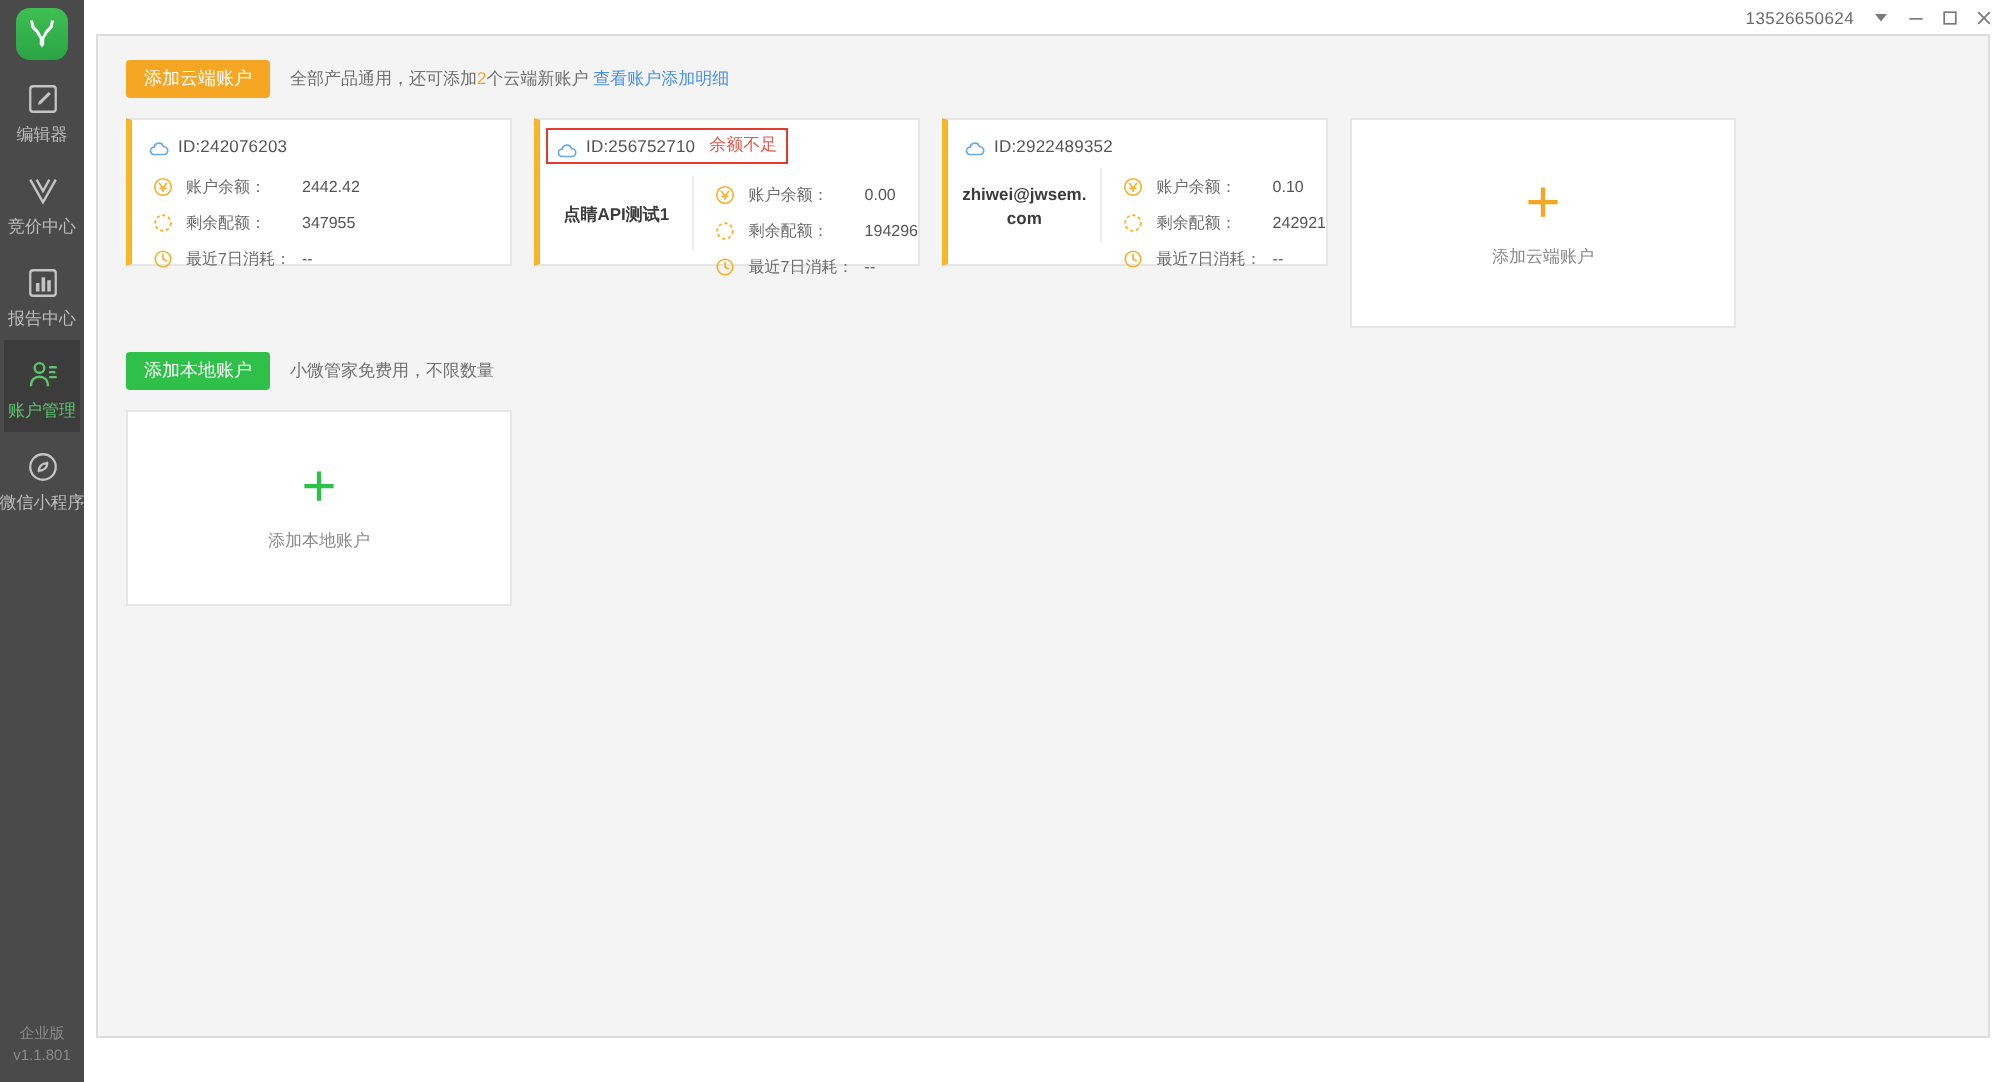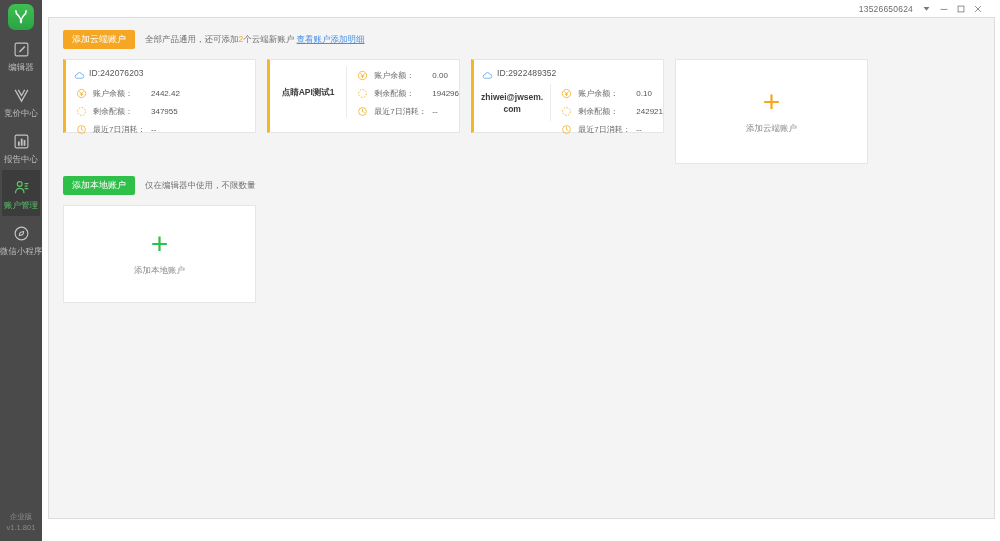--- a/index.html
+++ b/index.html
@@ -45,21 +45,21 @@
   .version {
     position: absolute; bottom: 8px; left: 0; width: 42px;
     text-align: center; color: #8a8a8a; font-size: 7.5px; line-height: 11px;
   }
 
   
   .pane { flex: 1; position: relative; background: #ffffff; height: 541px; }
 
   .titlebar {
     height: 17px; display: flex; align-items: center; justify-content: flex-end;
-    padding-right: 14px; background: #ffffff; gap: 0px;
+    padding-right: 0; background: #ffffff; gap: 0px;
   }
   .titlebar .user {
     font-size: 8.5px; color: #6b6b6b; margin-right: 5px; letter-spacing: .2px;
   }
   .tb-btn {
     width: 17px; height: 15px; display: flex; align-items: center; justify-content: center;
     color: #7a7a7a; cursor: pointer;
   }
   .tb-btn svg { display:block; }
 
@@ -76,21 +76,21 @@
   .btn-pill {
     font-size: 9px; color: #ffffff; border: none; cursor: pointer;
     padding: 4px 9px; border-radius: 2px; line-height: 11px; white-space: nowrap;
   }
   .btn-orange { background: #f5a623; }
   .btn-green  { background: #2fc04a; }
   .sec-note {
     font-size: 8.5px; color: #6f6f6f; margin-left: 10px; white-space: nowrap;
   }
   .sec-note .num { color: #f5a623; }
-  .sec-link { color: #4a90e2; cursor: pointer; text-decoration: underline; }
+  .sec-link { color: #4a90e2; cursor: pointer; }
 
   
   .cards { display: flex; padding: 10px 0 0 14px; gap: 11px; }
   .card {
     width: 193px; height: 74px; background: #ffffff;
     border: 1px solid #e6e6e6; position: relative;
     display: flex; flex-direction: column;
   }
   .card.cloud { border-left: 3px solid #f7b52a; }
 
@@ -292,20 +292,29 @@
                   </svg>
                 </span>
                 <span class="stat-label">最近7日消耗：</span>
                 <span class="stat-val">--</span>
               </div>
             </div>
           </div>
         </div>
 
         <div class="card cloud">
+          <div class="card-head alert">
+            <span class="cloud-ic">
+              <svg viewBox="0 0 24 24" fill="none" stroke="#6aa9e9" stroke-width="1.8">
+                <path d="M6.5 18 A4 4 0 0 1 6.8 10 A5.2 5.2 0 0 1 17 9.5 A3.8 3.8 0 0 1 17.5 18 Z"></path>
+              </svg>
+            </span>
+            <span class="card-id">ID:256752710</span>
+            <span class="card-warn">余额不足</span>
+          </div>
           <div class="card-body">
             <div class="card-name">点睛API测试1</div>
             <div class="card-stats">
               <div class="stat-row">
                 <span class="stat-ic">
                   <svg viewBox="0 0 24 24" fill="none" stroke="#f3b12c" stroke-width="1.8">
                     <circle cx="12" cy="12" r="9"></circle>
                       <path d="M8 8 L12 13 L16 8 M9 13.5 H15 M12 13 V17" stroke-linecap="round"></path>
                   </svg>
                 </span>
@@ -381,21 +390,21 @@
         </div>
 
         <div class="card-add">
           <div class="plus orange">+</div>
           <div class="add-label">添加云端账户</div>
         </div>
       </div>
 
       <div class="sec-head second">
         <button class="btn-pill btn-green">添加本地账户</button>
-        <span class="sec-note">仅在编辑器中使用，不限数量</span>
+        <span class="sec-note">小微管家免费用，不限数量</span>
       </div>
 
       <div class="local-wrap">
         <div class="card-add local">
           <div class="plus green">+</div>
           <div class="add-label">添加本地账户</div>
         </div>
       </div>
 
     </div>

